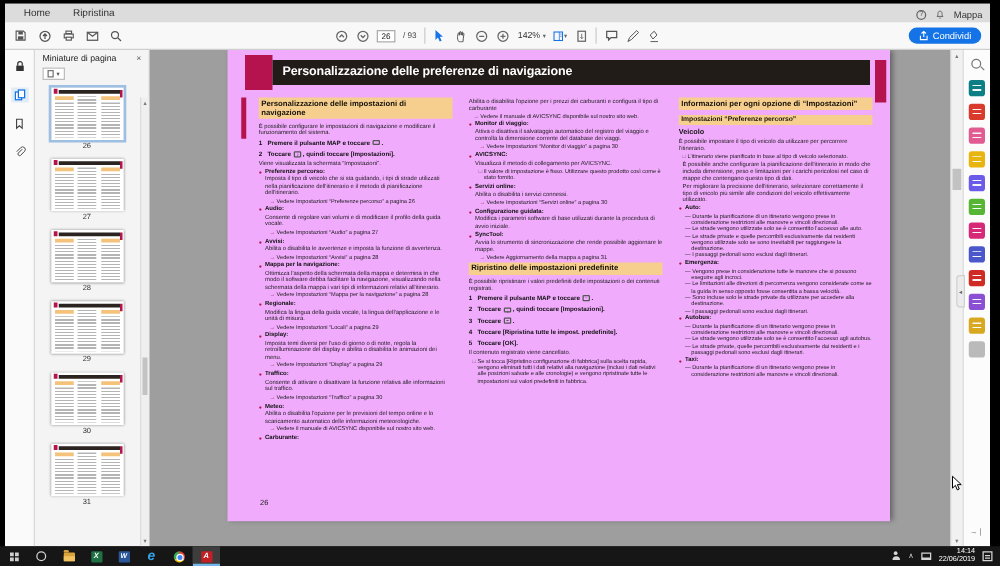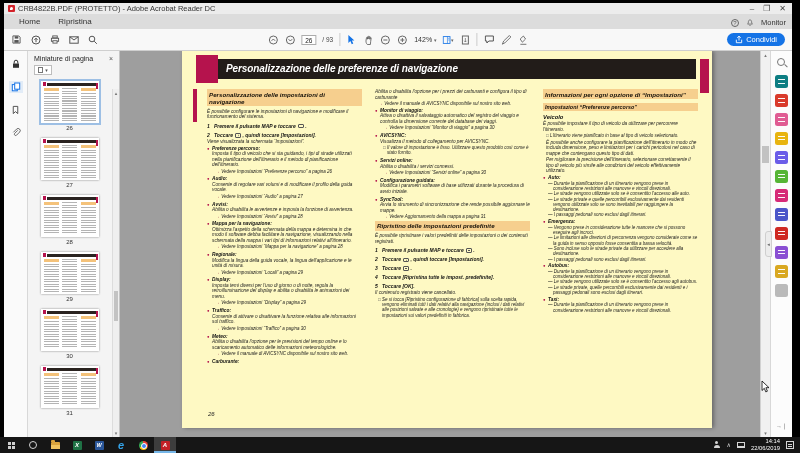--- a/index.html
+++ b/index.html
@@ -52,21 +52,21 @@
   .t-txt{bottom:2px;width:15px;background:repeating-linear-gradient(to bottom,#b4b4b4 0 1px,transparent 1px 2.5px);}
   .t-txt.ta{left:3px;top:12px;}
   .t-txt.tb{left:21px;top:7px;}
   .t-txt.tc{right:3px;top:12px;}
   .tnum{font-size:6px;text-align:center;color:#333;margin-top:2px;}
   .tp-scroll{position:absolute;right:0;top:38px;bottom:0;width:7px;background:#efefef;border-left:1px solid #dcdcdc;}
   .tp-scroll .th{position:absolute;left:1px;right:1px;top:58%;height:30px;background:#c3c3c3;}
   .tp-scroll .ar{position:absolute;left:0;right:0;text-align:center;font-size:5px;color:#777;}
   
   .docarea{flex:1;background:#9e9e9e;position:relative;overflow:hidden;}
-  .page{position:absolute;left:62px;top:0;width:530px;height:377px;background:#fef9c3;box-shadow:2px 0 4px rgba(0,0,0,.35);overflow:hidden;font-style:italic;}
+  .page{position:absolute;left:62px;top:0;width:530px;height:377px;background:#f0abfc;box-shadow:2px 0 4px rgba(0,0,0,.35);overflow:hidden;}
   .chap-sq{position:absolute;left:14px;top:4px;width:22px;height:28px;background:#b5134d;}
   .chap-band{position:absolute;left:36px;top:8px;right:16px;height:20px;background:#221c19;color:#fff;font-weight:bold;font-size:10px;line-height:20px;padding-left:8px;letter-spacing:-.1px;white-space:nowrap;}
   .chap-tab{position:absolute;right:3px;top:8px;width:9px;height:34px;background:#b5134d;}
   .sec-stripe{position:absolute;left:11px;top:38px;width:4px;height:33px;background:#b5134d;}
   .cols{position:absolute;left:25px;top:38px;right:14px;bottom:0;display:flex;gap:13px;}
   .col{flex:1;min-width:0;}
   .pgnum{position:absolute;left:26px;bottom:11px;font-size:6px;color:#222;}
   .pg-h{background:#f6cf8e;color:#17120a;font-weight:bold;font-size:6.2px;line-height:7px;padding:1.5px 2px;margin:0 0 2.5px;}
   .pg-sub{background:#f6cf8e;color:#17120a;font-weight:bold;font-size:5.4px;line-height:6.4px;padding:1px 2px;margin:4px 0 3px;}
   .pg-bold{font-size:5.8px;font-weight:bold;color:#111;margin:3px 0 1px;}
@@ -130,43 +130,34 @@
   
   .cursor{position:absolute;left:761px;top:380px;z-index:20;}
   svg{display:block;}
 </style>
 </head>
 <body>
 
 <div class="screen">
   <div class="window">
 
-    <div class="titlebar">
-      <span class="appico"></span>
-      <span class="title">CRB4822B.PDF (PROTETTO) - Adobe Acrobat Reader DC</span>
-      <div class="winctl">
-        <span>–</span>
-        <span>❐</span>
-        <span>✕</span>
-      </div>
-    </div>
 
 
     <div class="tabbar">
       <span class="tab">Home</span>
       <span class="tab">Ripristina</span>
       <div class="tab-right">
         <span class="qicon">?</span>
         <span>
           <svg width="8" height="9" viewBox="0 0 10 10">
               <path d="M2 7h6C7.2 6.2 7 5.5 7 4c0-1.4-.8-2.2-2-2.2S3 2.6 3 4c0 1.5-.2 2.2-1 3z" fill="none" stroke="#666" stroke-width="1"></path>
               <path d="M4.2 8.4a.9.9 0 0 0 1.6 0" fill="none" stroke="#666"></path>
             </svg>
         </span>
-        <span class="signin">Monitor</span>
+        <span class="signin">Mappa</span>
       </div>
     </div>
 
     <div class="toolbar">
       <span class="tbi">
           <svg width="9" height="9" viewBox="0 0 10 10">
             <path d="M1 1h6.5L9 2.5V9H1z" fill="none" stroke="#555"></path>
             <rect x="3" y="1.4" width="4" height="2.6" fill="#555"></rect>
             <rect x="2.6" y="5.6" width="4.8" height="3" fill="#555"></rect>
           </svg>

